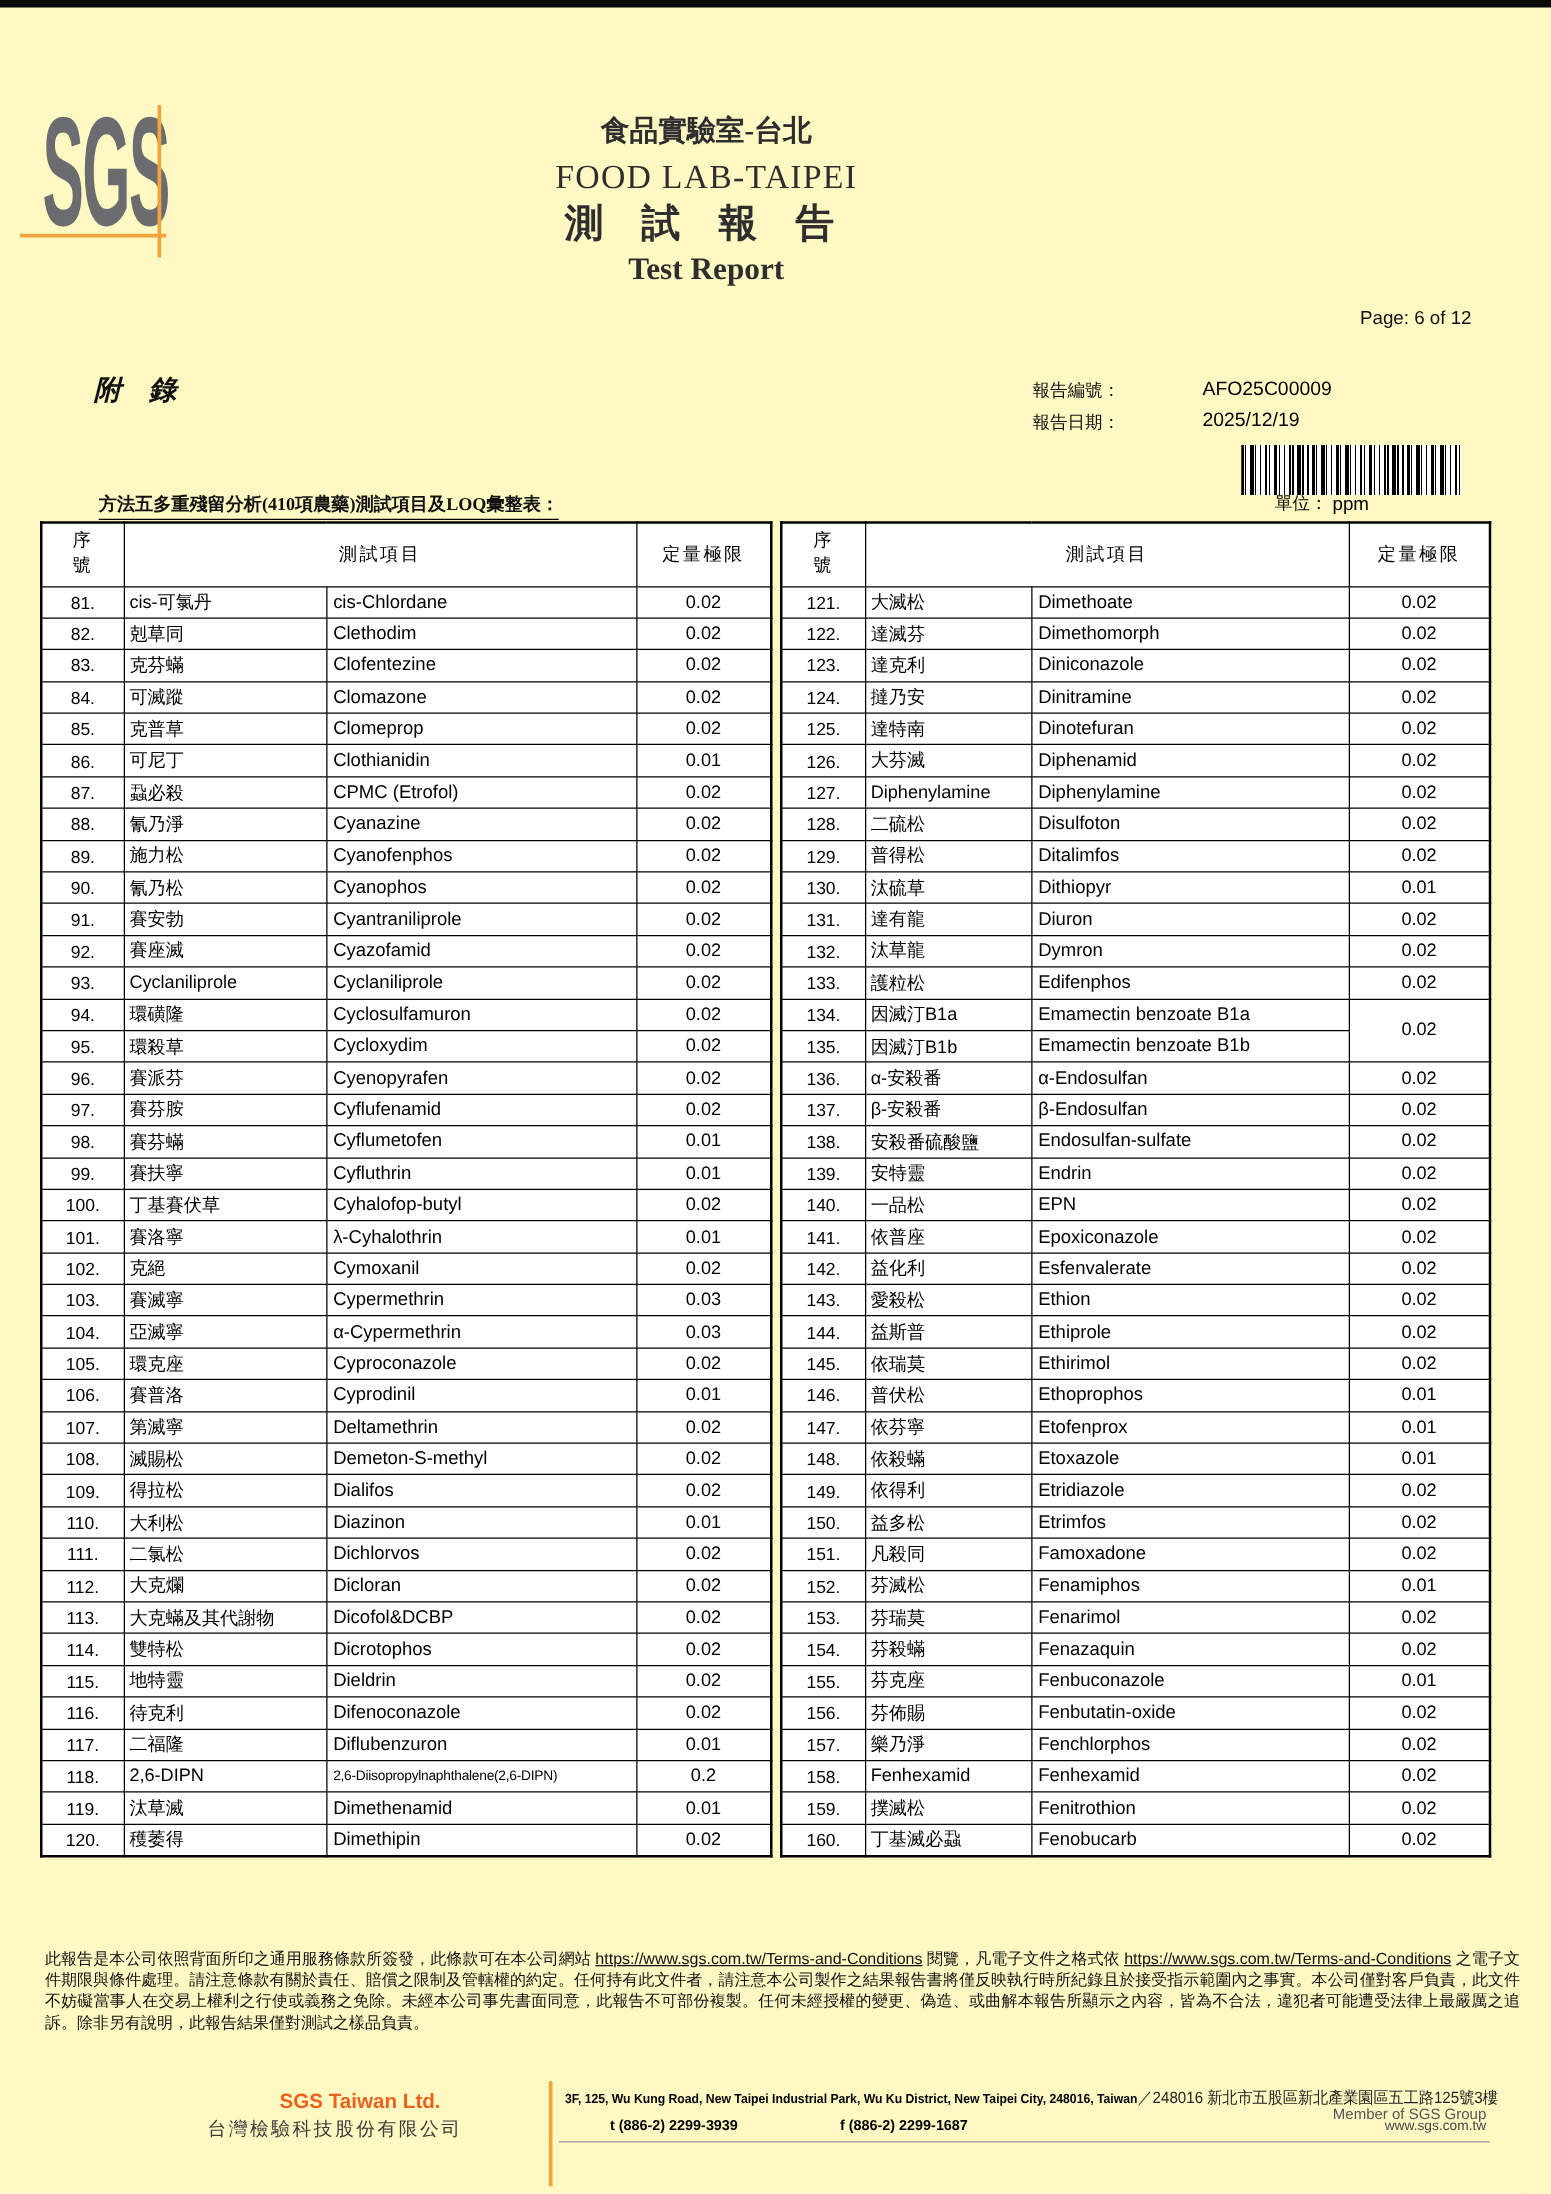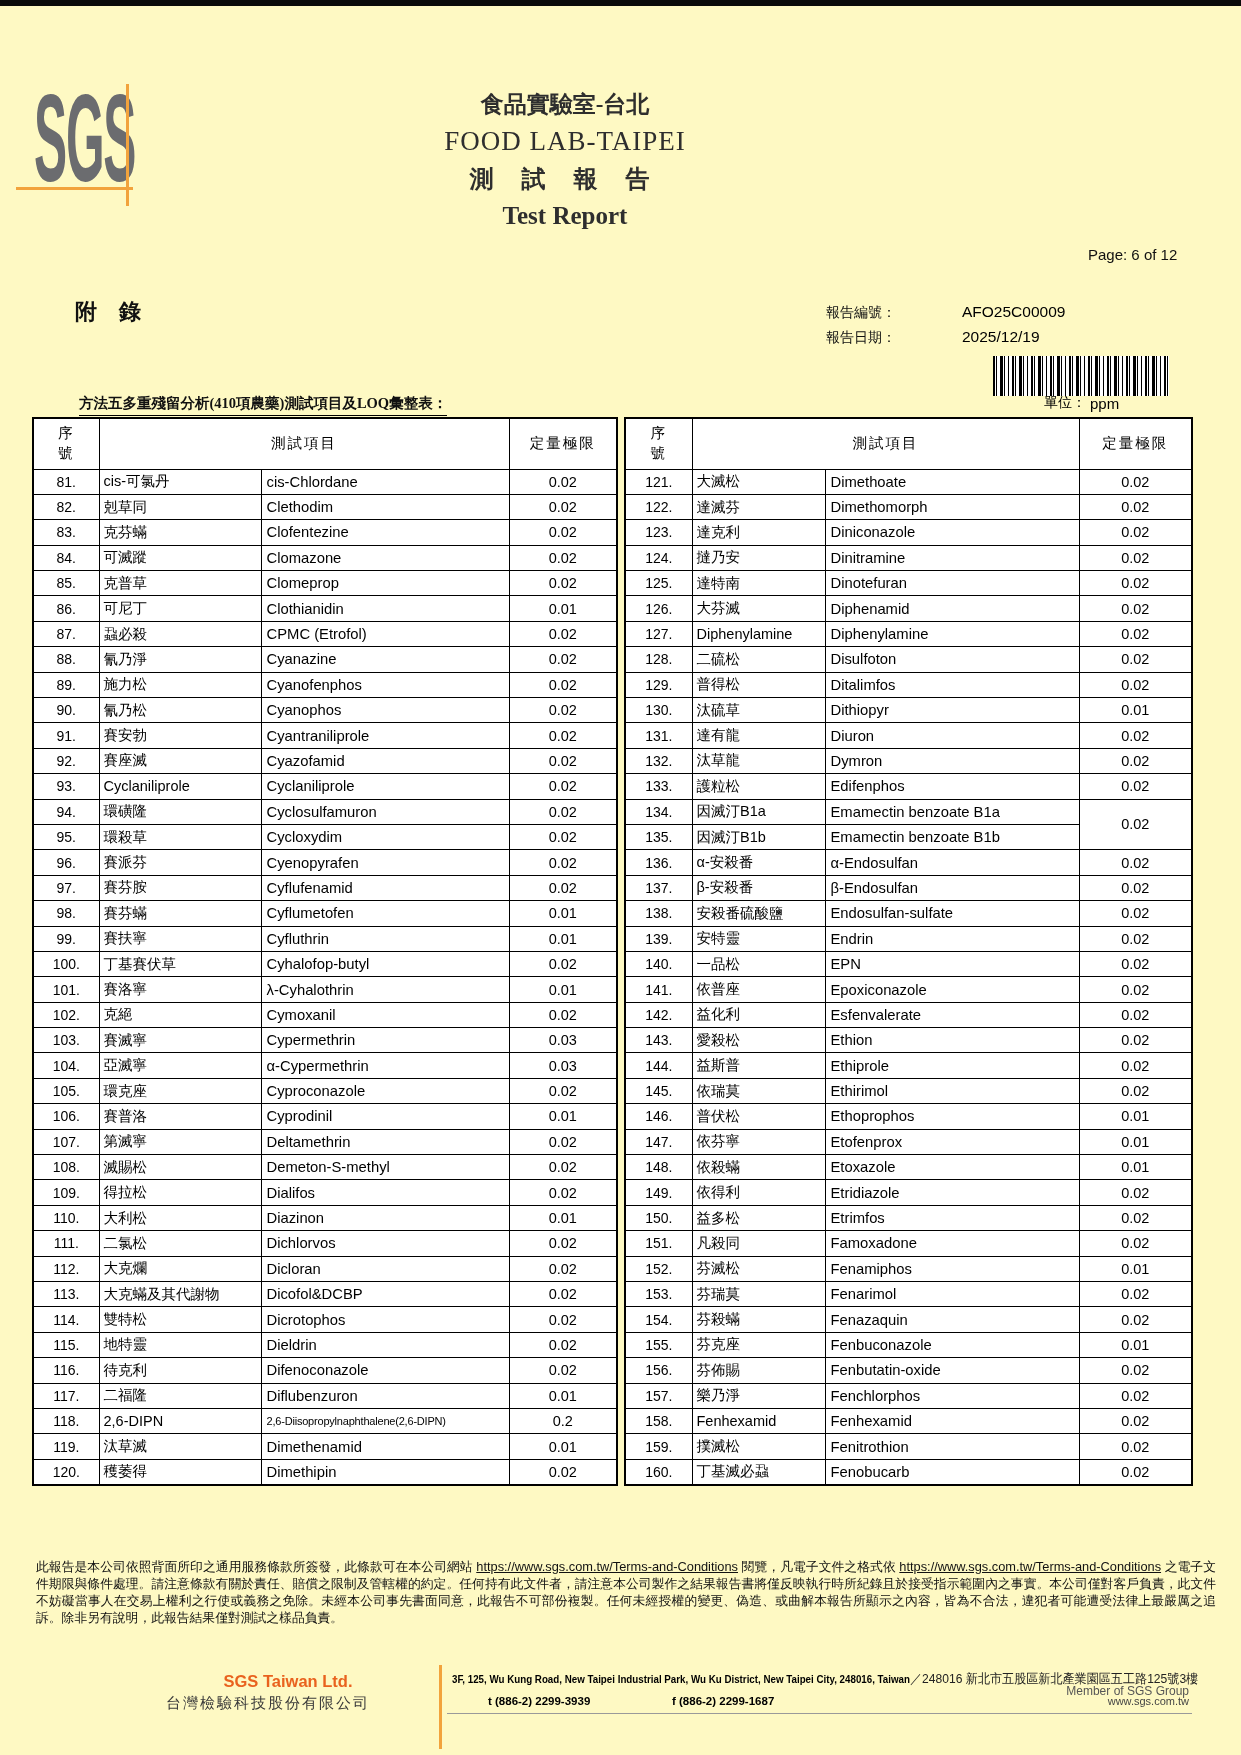--- a/index.html
+++ b/index.html
@@ -14,41 +14,41 @@
   #logo-text{left:34px;top:76px;font-family:"Liberation Sans",sans-serif;font-weight:bold;
              font-size:124px;line-height:1;color:#6b6c6f;transform:scaleX(.40);transform-origin:left top;
              letter-spacing:-3px;}
   #logo-vline{left:126px;top:84px;width:3px;height:122px;background:#f2a33c;}
   #logo-hline{left:16px;top:187px;width:117px;height:3px;background:#f2a33c;}
 
   #title-block{left:345px;top:86px;width:440px;text-align:center;color:#2e2e2e;}
   #title-block .tl{height:37px;display:flex;align-items:center;justify-content:center;}
   .t-zh1{font-family:"Liberation Serif",serif;font-size:23px;font-weight:bold;}
   .t-en1{font-family:"Liberation Serif",serif;font-size:27px;font-weight:normal;letter-spacing:1px;}
-  .t-zh2{font-family:Liberation Serif, serif;font-size:24px;font-weight:bold;letter-spacing:11px;}
+  .t-zh2{font-family:Liberation Sans, sans-serif;font-size:31px;font-weight:bold;letter-spacing:11px;}
   .t-en2{font-family:"Liberation Serif",serif;font-size:25px;font-weight:bold;}
 
   #page-indicator{left:1088px;top:246px;font-size:15px;color:#111;}
 
-  #appendix{left:75px;top:297px;font-family:"Liberation Serif",serif;font-size:22px;font-weight:bold;color:#111;}
+  #appendix{left:75px;top:297px;font-family:"Liberation Serif",serif;font-size:22px;font-weight:bold;color:#111;font-style:italic;}
 
   .meta-label{font-family:"Liberation Serif",serif;font-size:14px;color:#111;}
   .meta-value{font-weight:normal;font-size:15.5px;color:#000;}
   #rn-label{left:826px;top:304px;}
   #rn-value{left:962px;top:303px;}
   #rd-label{left:826px;top:329px;}
   #rd-value{left:962px;top:328px;}
 
   #barcode{left:993px;top:356px;width:176px;height:40px;
     background:repeating-linear-gradient(90deg,#000 0 2px,#fff 2px 3px,#000 3px 4px,#fff 4px 7px,
       #000 7px 10px,#fff 10px 11px,#000 11px 12px,#fff 12px 15px,#000 15px 16px,#fff 16px 19px);}
 
   #table-title{left:79px;top:394px;font-family:"Liberation Serif",serif;font-size:14.5px;font-weight:bold;
                color:#111;border-bottom:1.5px solid #000;padding-bottom:2px;}
-  #unit-line{left:1020px;top:394px;display:flex;align-items:flex-end;margin-left:24px;}
+  #unit-line{left:1020px;top:394px;display:flex;align-items:flex-end;}
   #unit-label{font-family:"Liberation Serif",serif;font-size:14px;}
   #unit-value{font-size:15px;margin-left:4px;}
 
   
   #tables{left:32px;top:417px;display:flex;gap:6px;}
   table.loq{border-collapse:collapse;table-layout:fixed;background:#fff;}
   table.loq,table.loq th,table.loq td{border:1.6px solid #000;}
   table.loq{border-width:2px;}
   table.loq th{font-family:"Liberation Serif",serif;font-weight:normal;font-size:14.5px;
                letter-spacing:2px;text-align:center;}

